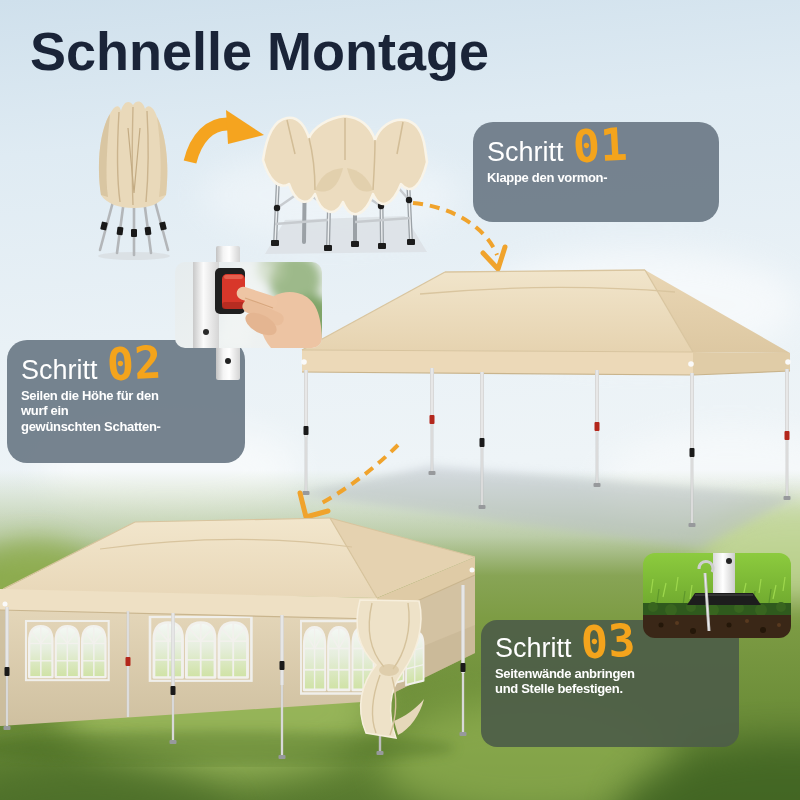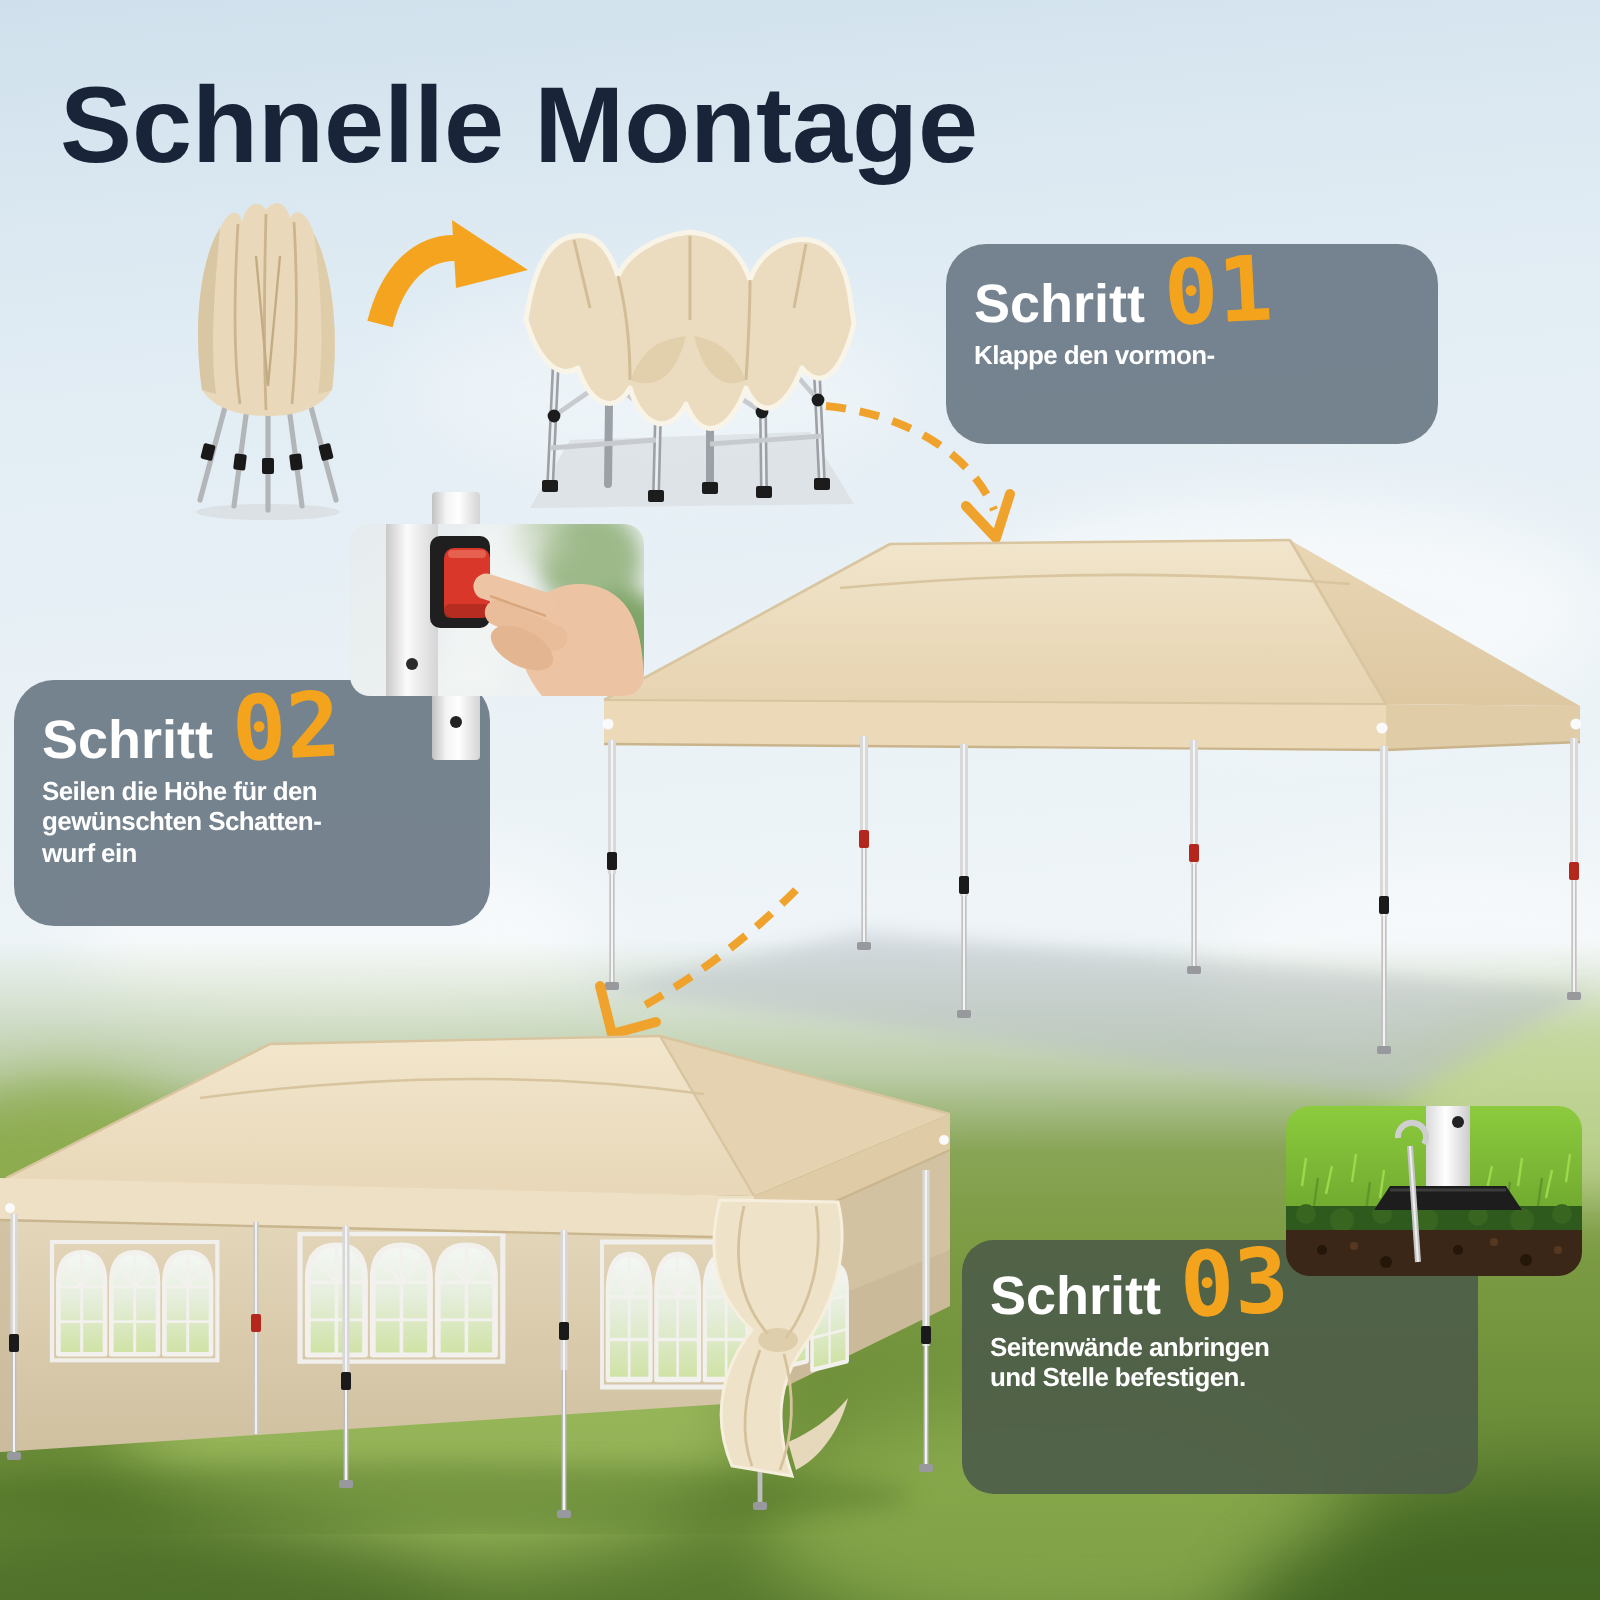--- a/index.html
+++ b/index.html
@@ -9,35 +9,35 @@
     background:linear-gradient(175deg,#cfe0ec 0%,#dfebf3 18%,#e9f1f6 40%,#eef4f7 58%,#e8eff3 75%,#e6eef2 100%);
   }
   .abs{position:absolute;}
   .cloud{position:absolute;background:#fff;border-radius:50%;filter:blur(16px);}
   .blob{position:absolute;border-radius:50%;filter:blur(18px);}
   .grass{
     position:absolute;left:0;top:470px;width:800px;height:330px;
     background:linear-gradient(180deg,rgba(130,160,74,0) 0%,rgba(130,160,74,.45) 20%,rgba(125,156,68,.9) 32%,#7d9c44 45%,#6e8f3a 70%,#587a2f 100%);
   }
   .title{
-    position:absolute;left:30px;top:32px;
+    position:absolute;left:30px;top:20px;
     font-size:54px;font-weight:800;letter-spacing:0;
     color:var(--c-title,#1a2438);white-space:nowrap;z-index:2;
   }
   .card{
     position:absolute;box-sizing:border-box;color:#fff;z-index:4;
     padding:6px 14px 8px 14px;
   }
   .card.gray{background:var(--c-step_card_gray,rgba(111,124,137,.95));border-radius:20px;}
   .card.green{background:var(--c-step_card_green,rgba(77,94,72,.93));border-radius:16px;}
   .card1{left:473px;top:122px;width:246px;height:100px;}
   .card2{left:7px;top:340px;width:238px;height:123px;border-radius:24px;}
   .card3{left:481px;top:620px;width:258px;height:127px;padding-top:4px;}
   .card-head{display:flex;align-items:baseline;gap:9px;height:42px;}
-  .step-label{font-size:27px;font-weight:bold;}
+  .step-label{font-size:27px;font-weight:normal;}
   .step-num{
     font-family:"DejaVu Sans Mono",monospace;font-weight:bold;font-size:45px;line-height:.8;
     color:var(--c-step_number,#F4A41C);display:inline-block;transform:rotate(-3deg);
   }
   .card-line{
     font-size:13px;font-weight:bold;line-height:1.18;letter-spacing:-.3px;white-space:nowrap;
   }
   .photo{position:absolute;overflow:hidden;z-index:6;}
   .pole{
     position:absolute;left:216px;top:246px;width:24px;height:134px;z-index:5;border-radius:2px;
@@ -468,22 +468,22 @@
     </div>
     <div class="card-line">Klappe den vormon-</div>
   </div>
 
   <div class="card gray card2">
     <div class="card-head">
       <span class="step-label">Schritt</span>
       <span class="step-num">02</span>
     </div>
     <div class="card-line">Seilen die Höhe für den</div>
+    <div class="card-line">wurf ein</div>
     <div class="card-line">gewünschten Schatten-</div>
-    <div class="card-line">wurf ein</div>
   </div>
 
   <div class="card green card3">
     <div class="card-head">
       <span class="step-label">Schritt</span>
       <span class="step-num">03</span>
     </div>
     <div class="card-line">Seitenwände anbringen</div>
     <div class="card-line">und Stelle befestigen.</div>
   </div>

